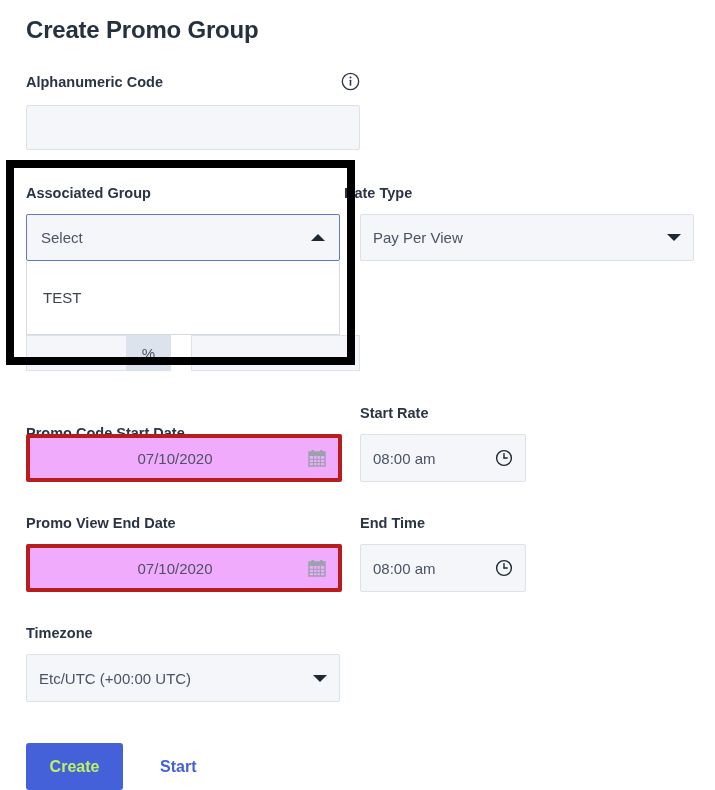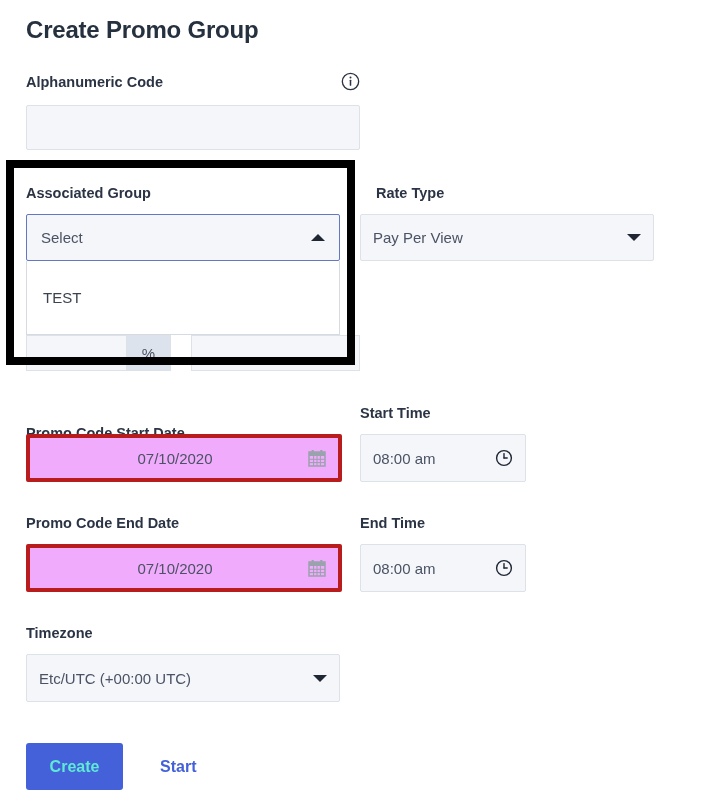--- a/index.html
+++ b/index.html
@@ -231,21 +231,21 @@
   }
 
   
   .btn-create {
     position: absolute;
     left: 26px;
     top: 743px;
     width: 97px;
     height: 47px;
     background: #4461d9;
-    color: #5eead4;
+    color: #bef264;
     border: none;
     border-radius: 3px;
     font-size: 16px;
     font-weight: bold;
     font-family: "Liberation Sans", sans-serif;
     cursor: pointer;
     display: flex;
     align-items: center;
     justify-content: center;
   }
@@ -291,22 +291,22 @@
 
   <div class="assoc-select">
     <span class="val">Select</span>
     <span class="caret-up"></span>
   </div>
 
   <div class="assoc-menu">
     <div class="opt">TEST</div>
   </div>
 
-  <div class="field-label" style="position:absolute;left:376px;top:184px;">Rate Type</div>
-  <div class="input-box" style="position:absolute;left:360px;top:214px;width:294px;height:47px;">
+  <div class="field-label" style="position:absolute;left:344px;top:184px;">Rate Type</div>
+  <div class="input-box" style="position:absolute;left:360px;top:214px;width:334px;height:47px;">
     <span class="val">Pay Per View</span>
     <span class="caret-down"></span>
   </div>
 
   <div class="occluded-row">
     <div class="occ-input"></div>
     <div class="occ-suffix">%</div>
     <div class="occ-gap"></div>
     <div class="occ-input2"></div>
   </div>
@@ -326,33 +326,33 @@
           <line x1="1" y1="10.3" x2="17" y2="10.3"></line>
           <line x1="1" y1="13.6" x2="17" y2="13.6"></line>
           <line x1="5.6" y1="7" x2="5.6" y2="17"></line>
           <line x1="9" y1="7" x2="9" y2="17"></line>
           <line x1="12.4" y1="7" x2="12.4" y2="17"></line>
         </g>
       </svg>
     </span>
   </div>
 
-  <div class="field-label start-time-label">Start Time</div>
+  <div class="field-label start-time-label">Start Rate</div>
   <div class="input-box start-time-input">
     <span class="val">08:00 am</span>
     <span>
       <svg class="clock-icon" viewBox="0 0 18 18" aria-hidden="true">
         <circle cx="9" cy="9" r="7.4" fill="none" stroke="#1f2733" stroke-width="1.4"></circle>
         <line x1="9" y1="9" x2="9" y2="4.6" stroke="#1f2733" stroke-width="1.4" stroke-linecap="round"></line>
         <line x1="9" y1="9" x2="12.2" y2="9" stroke="#1f2733" stroke-width="1.4" stroke-linecap="round"></line>
       </svg>
     </span>
   </div>
 
-  <div class="field-label end-date-label">Promo Code End Date</div>
+  <div class="field-label end-date-label">Promo View End Date</div>
   <div class="input-box white end-date-input">
     <span class="val">07/10/2020</span>
     <span>
       <svg class="cal-icon" viewBox="0 0 18 18" aria-hidden="true">
         <rect x="1" y="3" width="16" height="14" fill="none" stroke="#9aa2ad" stroke-width="1.5"></rect>
         <rect x="1" y="3" width="16" height="4" fill="#9aa2ad"></rect>
         <rect x="3.6" y="1" width="2.2" height="3.4" fill="#9aa2ad"></rect>
         <rect x="12.2" y="1" width="2.2" height="3.4" fill="#9aa2ad"></rect>
         <g stroke="#9aa2ad" stroke-width="1">
           <line x1="1" y1="10.3" x2="17" y2="10.3"></line>

